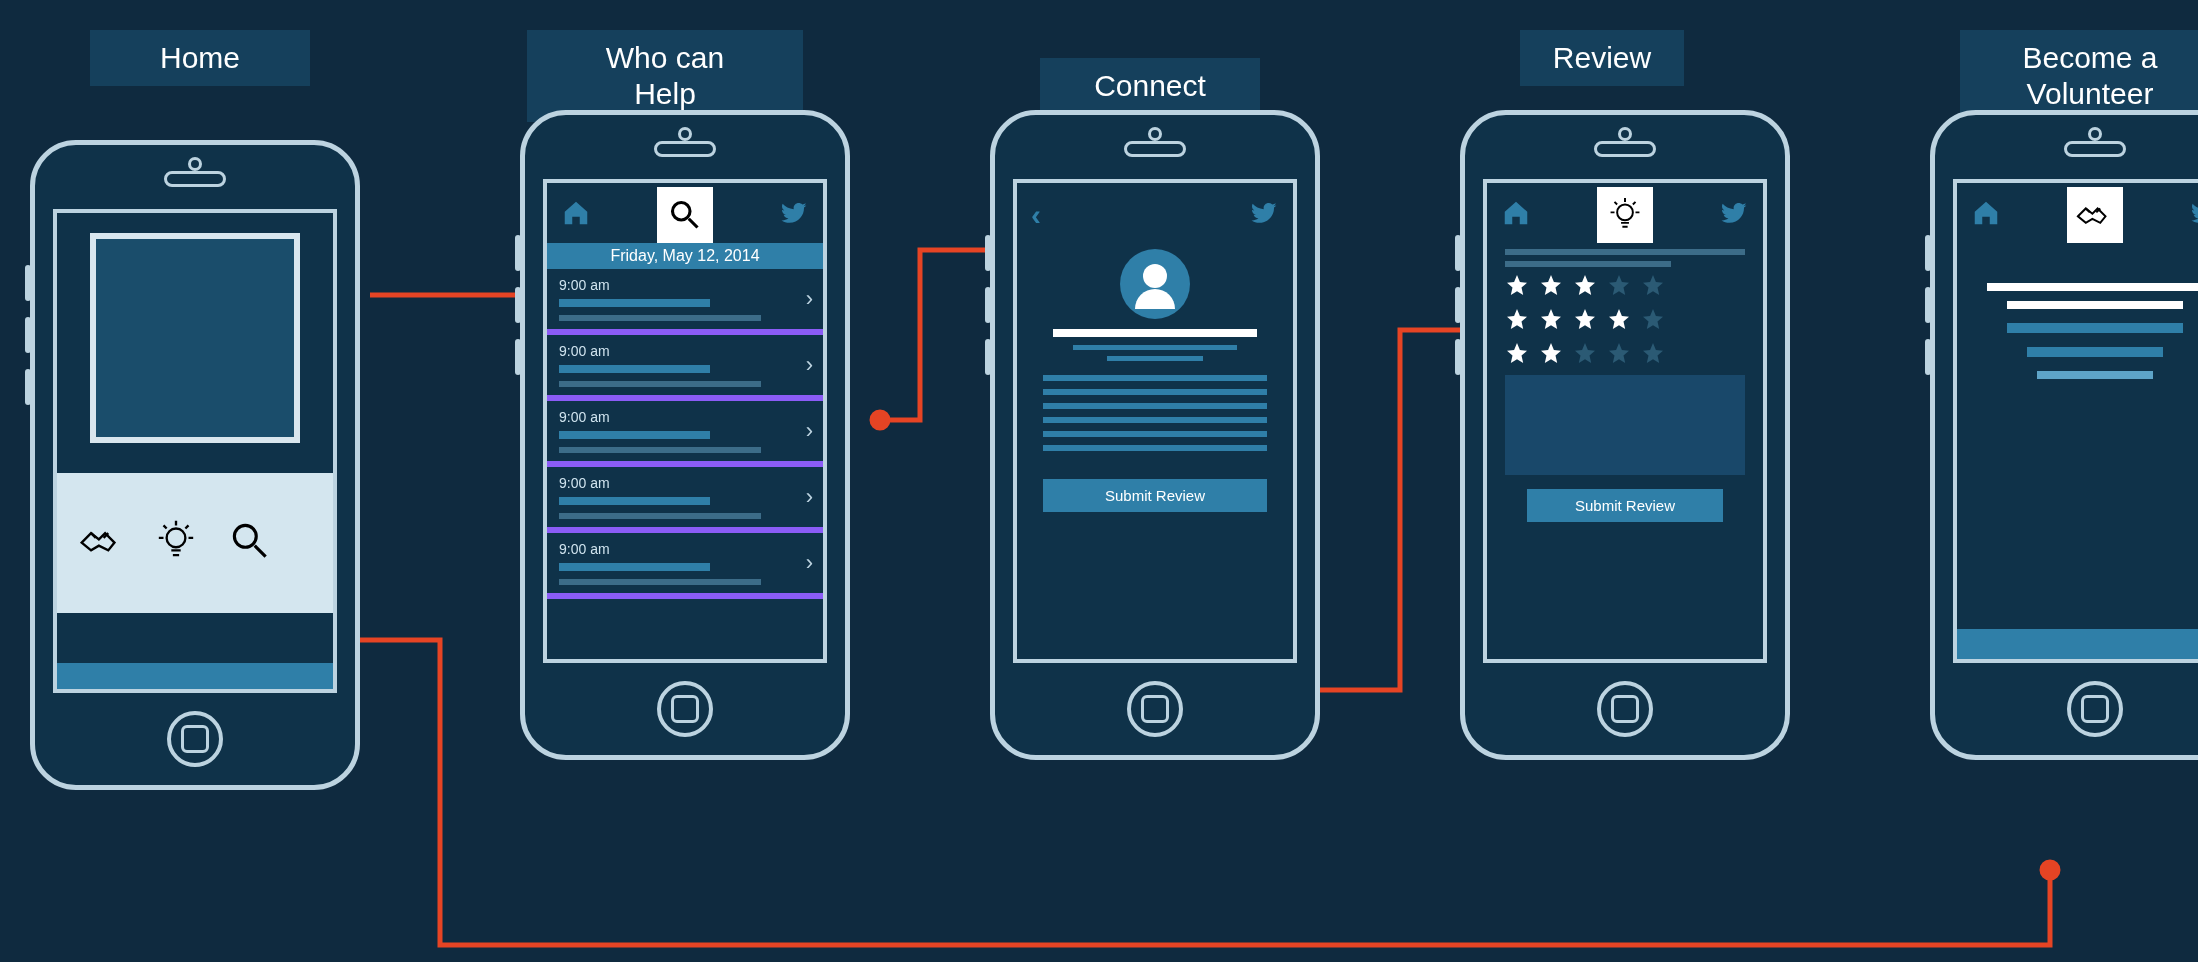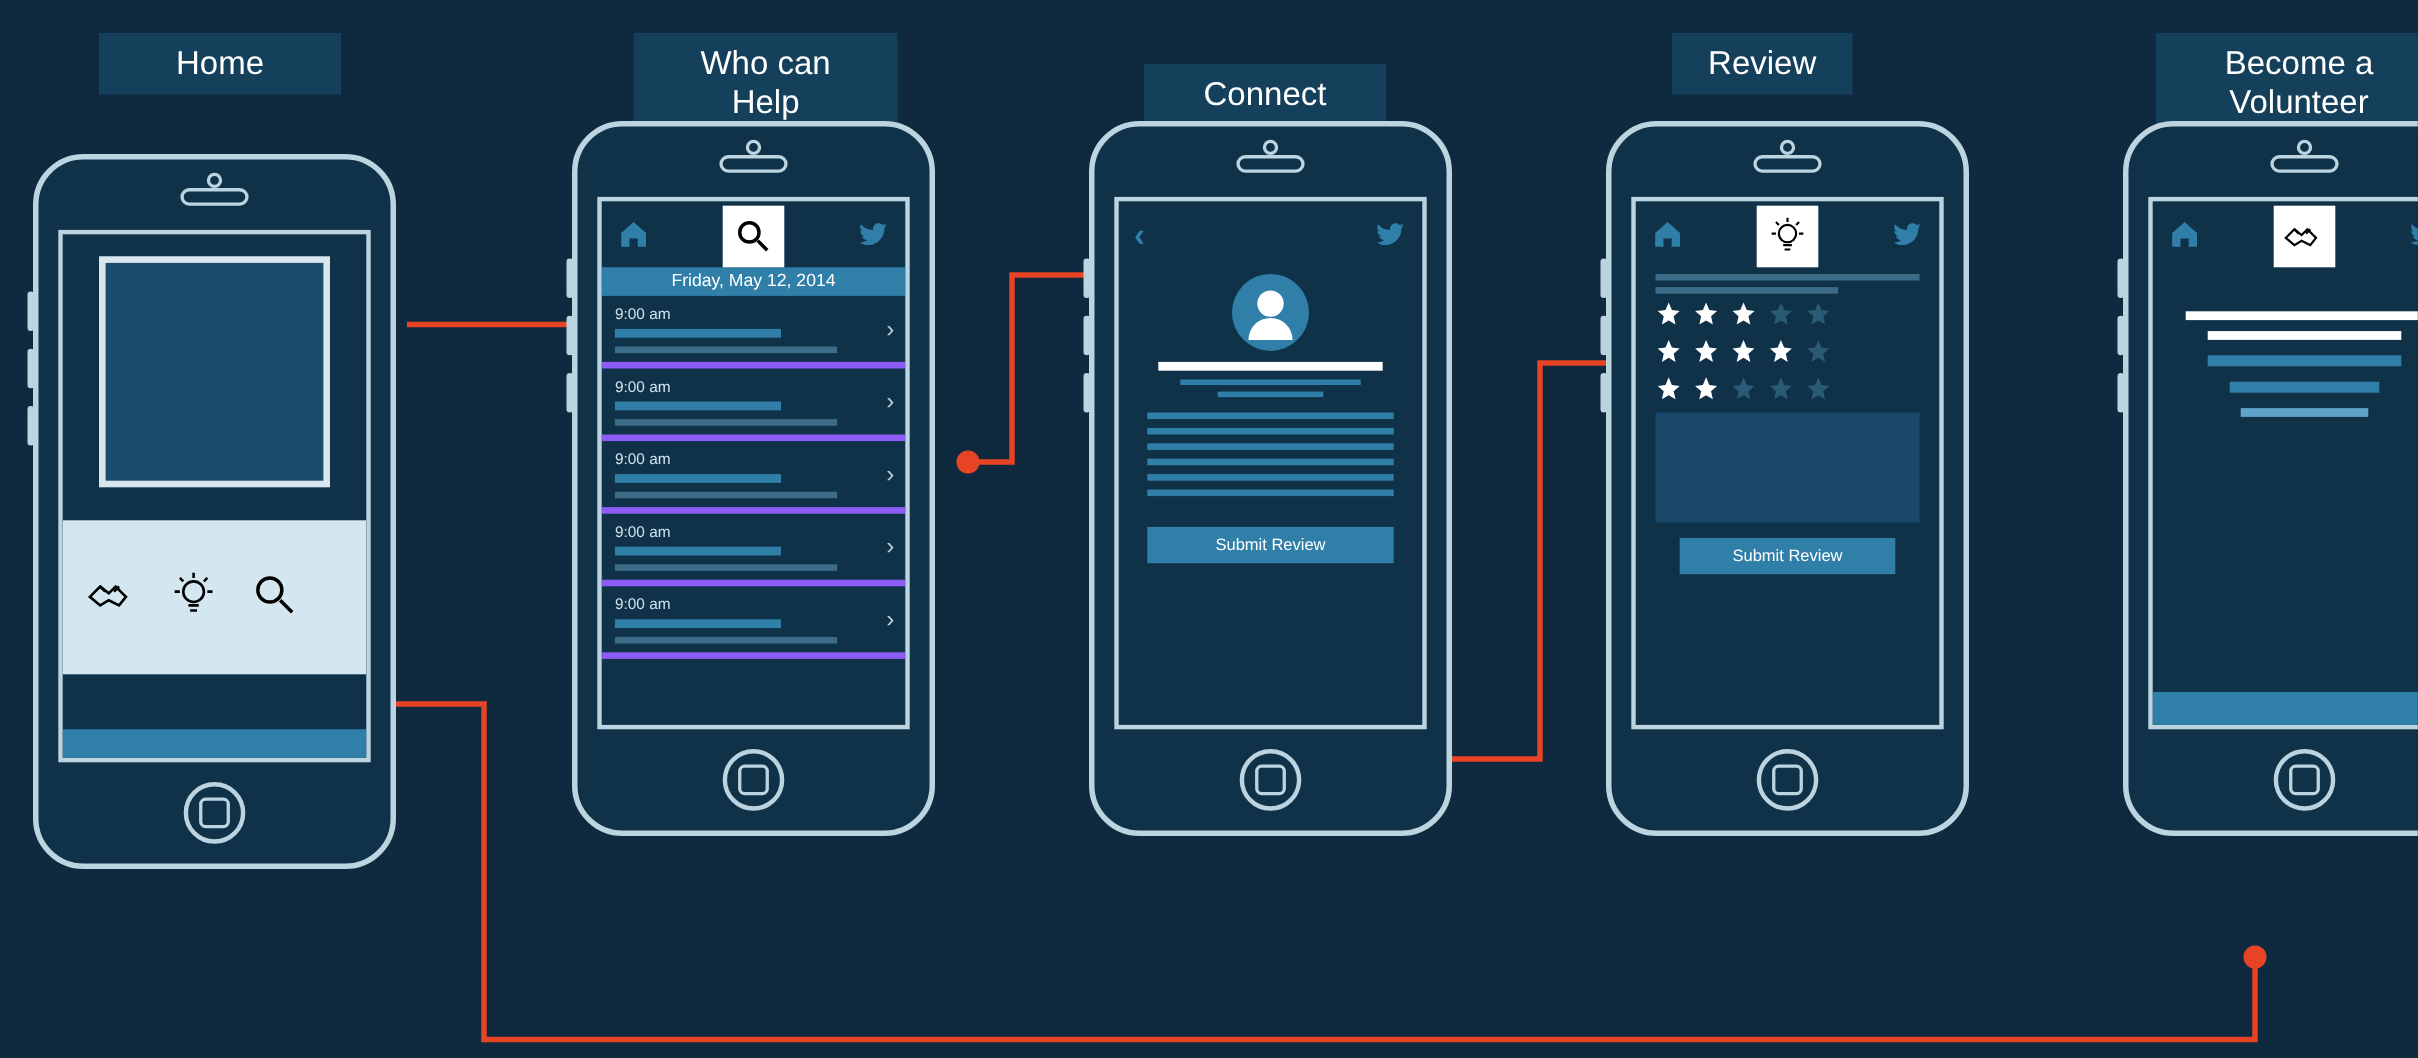--- a/index.html
+++ b/index.html
@@ -172,21 +172,21 @@
   
   .flow {
     position:absolute; stroke:#e64424; stroke-width:5; fill:none;
   }
   .flow circle.node { fill:#e64424; }
 </style>
 </head>
 <body>
 
 <div class="label" style="left:90px; top:30px; width:220px;">Home</div>
-<div class="label" style="left:576px; top:30px; width:240px;">Who can
+<div class="label" style="left:527px; top:30px; width:276px;">Who can
 Help</div>
 <div class="label" style="left:1040px; top:30px; width:220px;margin-top:28px;">Connect</div>
 <div class="label" style="left:1520px; top:30px; width:164px;">Review</div>
 <div class="label" style="left:1960px; top:30px; width:260px;">Become a
 Volunteer</div>
 
 <svg class="flow" style="left:0;top:0;" width="2198" height="962">
 
   <path d="M 310 640 L 440 640 L 440 945 L 2050 945 L 2050 870"></path>
   <circle class="node" cx="310" cy="640" r="8"></circle>

